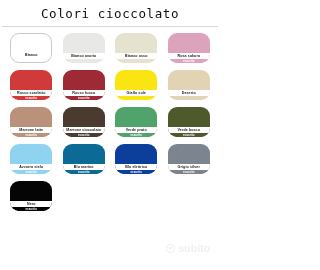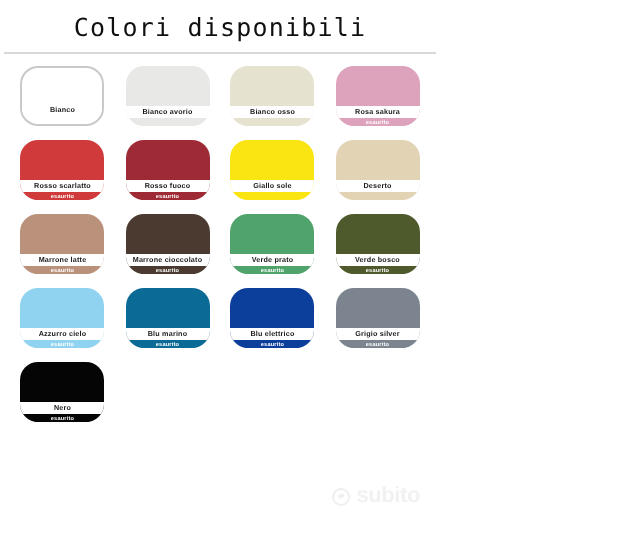--- a/index.html
+++ b/index.html
@@ -106,21 +106,21 @@
     font-family:"Liberation Sans",sans-serif;
     letter-spacing:-0.2px;
   }
 </style>
 </head>
 <body>
 
 <div class="page">
 
   <div class="header">
-    <div class="title">Colori disponibili</div>
+    <div class="title">Colori cioccolato</div>
   </div>
   <div class="divider"></div>
 
   <div class="grid">
       <div class="cell">
         <div class="swatch outlined" style="background: rgb(255, 255, 255);">
           <span class="label">Bianco</span>
           <span class="badge empty"></span>
         </div>
       </div>

